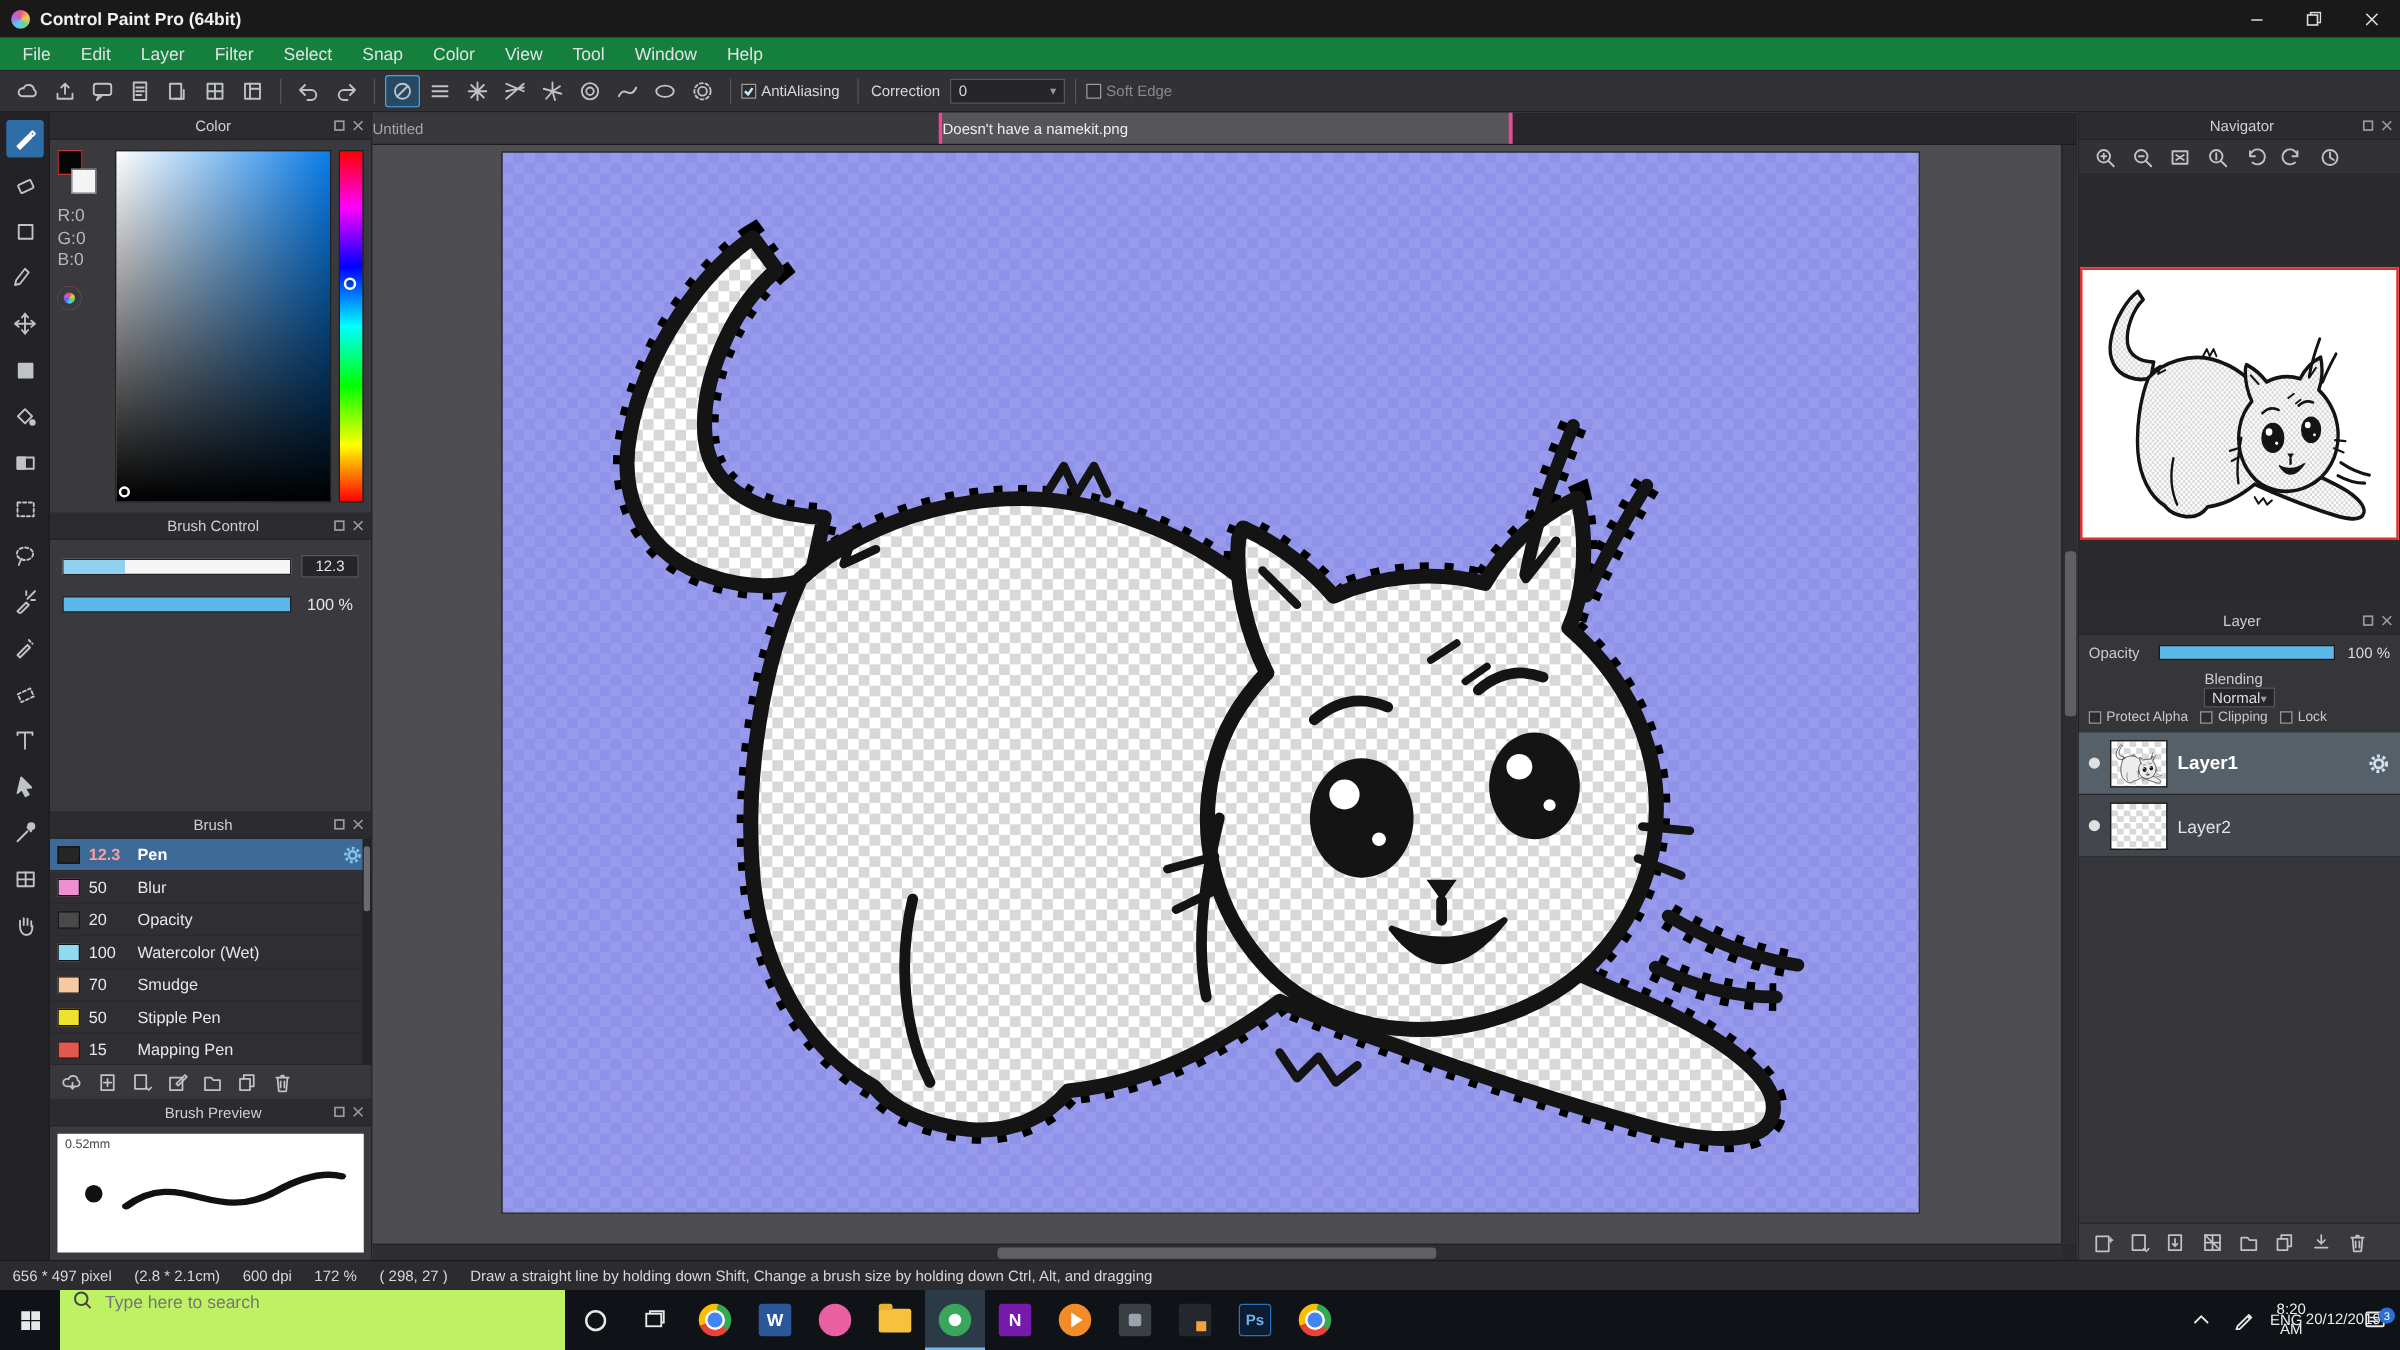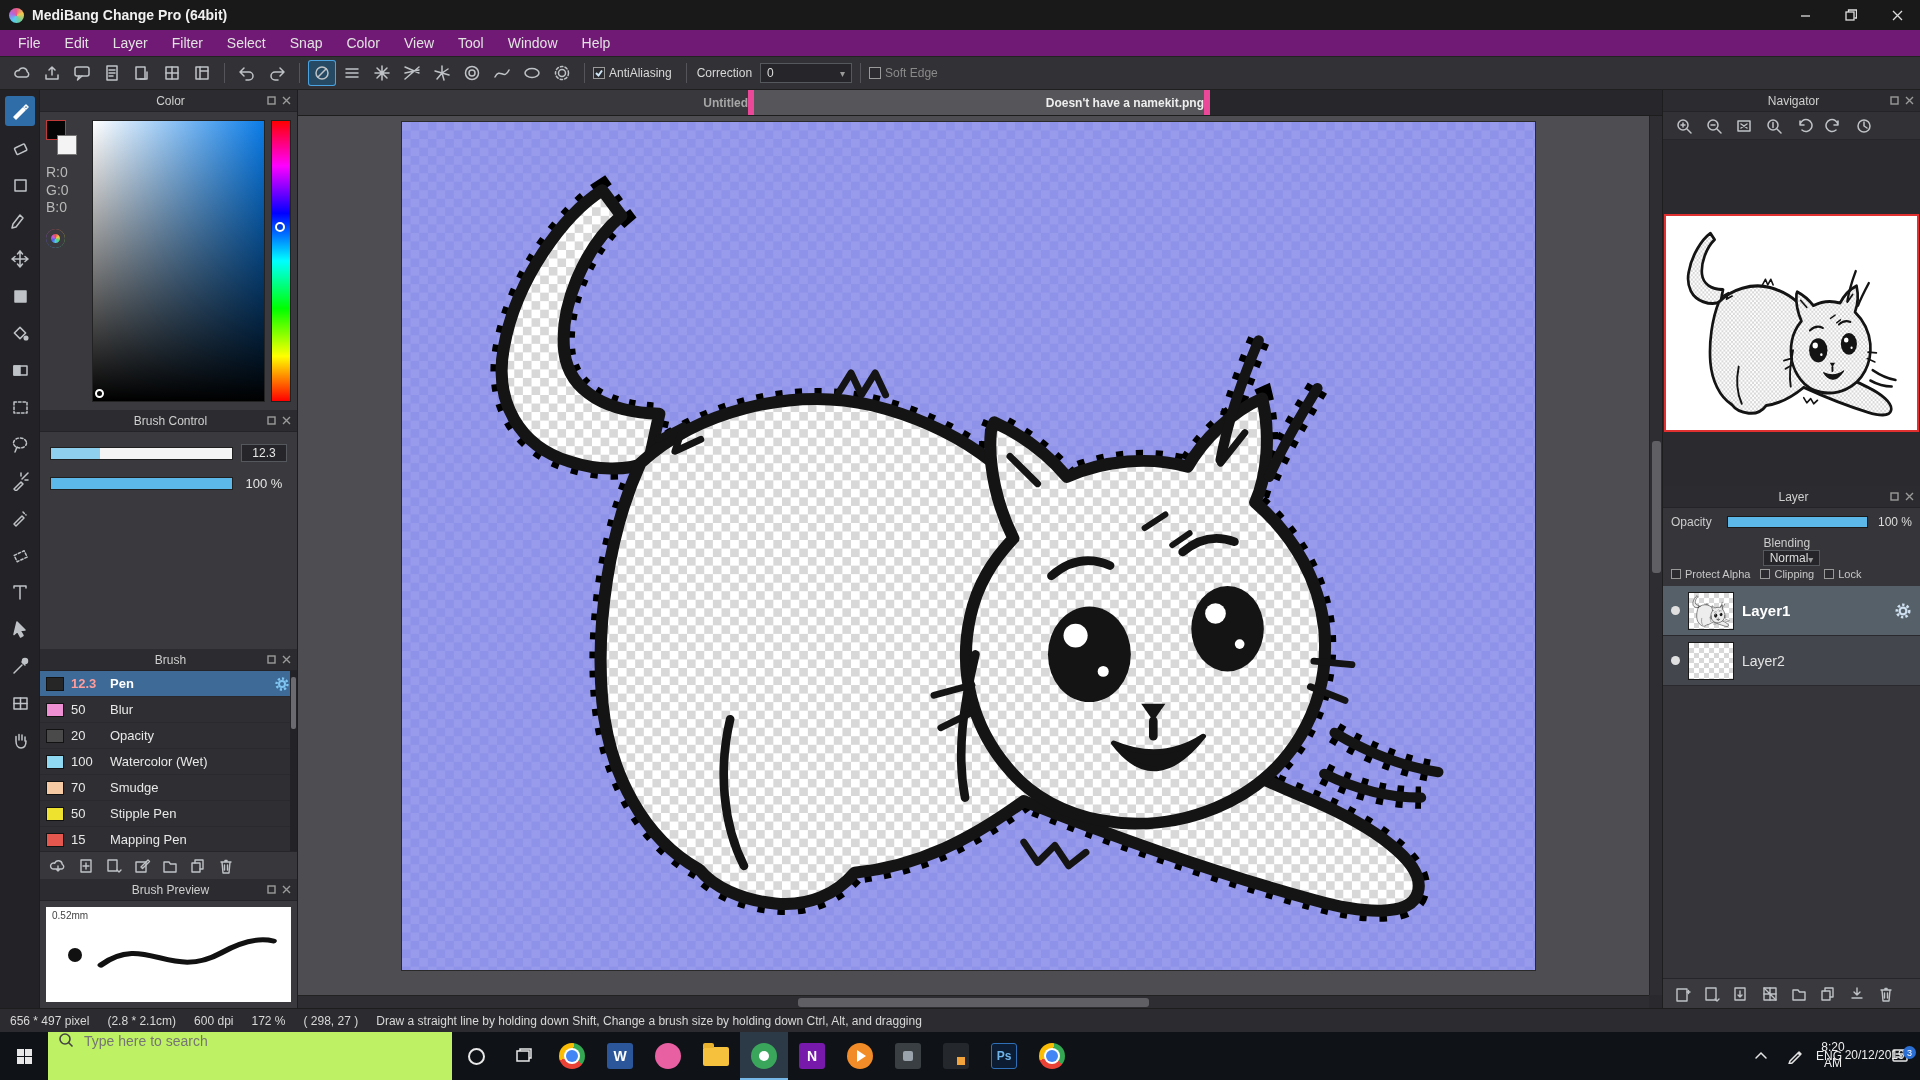--- a/index.html
+++ b/index.html
@@ -9,21 +9,21 @@
 
   
   .titlebar{height:30px;background:#191919;display:flex;align-items:center;flex:none;}
   .app-logo{width:15px;height:15px;border-radius:50%;margin:0 8px 0 9px;background:conic-gradient(#e85a8a,#f2c94c,#6fcf97,#56ccf2,#b06ae0,#e85a8a);}
   .title-text{font-size:14px;font-weight:bold;color:#f0f0f0;}
   .win-controls{margin-left:auto;display:flex;height:100%;}
   .wbtn{width:46px;height:100%;display:flex;align-items:center;justify-content:center;}
   .wbtn svg{stroke:#ddd;stroke-width:1.3;fill:none;}
 
   
-  .menubar{height:27px;background:#701a75;display:flex;align-items:flex-end;padding-left:6px;flex:none;border-bottom:1px solid #222;}
+  .menubar{height:27px;background:#15803d;display:flex;align-items:flex-end;padding-left:6px;flex:none;border-bottom:1px solid #222;}
   .menu-item{padding:0 12px;font-size:14px;color:#e2e2e2;line-height:26px;}
 
   
   .toolbar{height:33px;background:#323236;display:flex;align-items:center;padding-left:8px;gap:2px;flex:none;border-bottom:1px solid #1f1f1f;}
   .tbtn{width:28px;height:26px;display:flex;align-items:center;justify-content:center;border-radius:3px;flex:none;}
   .tbtn svg{stroke:#bfc3c7;fill:none;stroke-width:1.5;stroke-linecap:round;stroke-linejoin:round;}
   .tbtn.sel{background:#264a63;box-shadow:inset 0 0 0 1px #4aa3e0;}
   .tsep{width:1px;height:20px;background:#54545a;margin:0 6px;flex:none;}
   .tb-label{font-size:12px;color:#d8d8d8;margin:0 6px 0 2px;white-space:nowrap;}
   .tb-label.dim{color:#8a8a8a;}
@@ -90,21 +90,21 @@
   
   .bp-body{flex:1;padding:6px;min-height:0;}
   .bp-box{width:100%;height:100%;background:#fff;position:relative;display:flex;align-items:center;}
   .bp-label{position:absolute;top:3px;left:6px;font-size:10px;color:#444;}
   .bp-dot{width:14px;height:14px;border-radius:50%;background:#111;margin-left:22px;flex:none;}
   .bp-stroke{flex:1;height:60px;margin:0 8px;}
 
   
   .canvasarea{flex:1;position:relative;background:#4e4e52;min-width:0;overflow:hidden;}
   .doctabs{height:26px;background:#27272b;display:flex;border-bottom:1px solid #1d1d1d;}
-  .doctab{width:456px;display:flex;align-items:center;justify-content:flex-end;font-size:12px;color:#a6a6a6;background:#39393d;border-right:6px solid #ec4899;font-weight:bold;}
+  .doctab{width:456px;display:flex;align-items:center;justify-content:flex-start;font-size:12px;color:#a6a6a6;background:#39393d;border-right:3px solid #ec4899;}
   .doctab.active{background:#55555a;color:#eee;}
   .canvas{position:absolute;left:104px;top:32px;width:1133px;height:848px;box-shadow:0 0 0 1px #2a2a2a;}
   .canvas svg{width:100%;height:100%;}
   .vscroll{position:absolute;top:26px;right:0;bottom:13px;width:13px;background:#2e2e32;border-left:1px solid #222;}
   .vthumb{position:absolute;left:2px;width:9px;top:37%;height:15%;background:#5f5f64;border-radius:3px;}
   .hscroll{position:absolute;left:0;right:13px;bottom:0;height:13px;background:#2e2e32;border-top:1px solid #222;}
   .hthumb{position:absolute;top:2px;height:9px;left:37%;width:26%;background:#5f5f64;border-radius:3px;}
   .scorner{position:absolute;right:0;bottom:0;width:13px;height:13px;background:#2a2a2e;}
 
   
@@ -218,21 +218,21 @@
     <path fill="none" stroke-width="6" d="M496 128 C 486 152 478 176 474 198 M530 156 C 518 176 508 194 502 208"></path>
     <path fill="none" stroke-width="6" d="M540 358 C 560 370 580 378 600 381 M534 382 C 554 392 572 396 590 396"></path>
   </g>
 </defs>
 </svg>
 
 <div class="app">
 
   <div class="titlebar">
     <div class="app-logo"></div>
-    <div class="title-text">MediBang Change Pro (64bit)</div>
+    <div class="title-text">Control Paint Pro (64bit)</div>
     <div class="win-controls">
       <div class="wbtn">
           <svg width="11" height="11">
             <path d="M1 6 h9"></path>
           </svg>
         </div>
       <div class="wbtn">
           <svg width="12" height="12">
             <rect x="1" y="3" width="8" height="8"></rect>
             <path d="M3.5 3 V1 h8 v8 h-2"></path>

